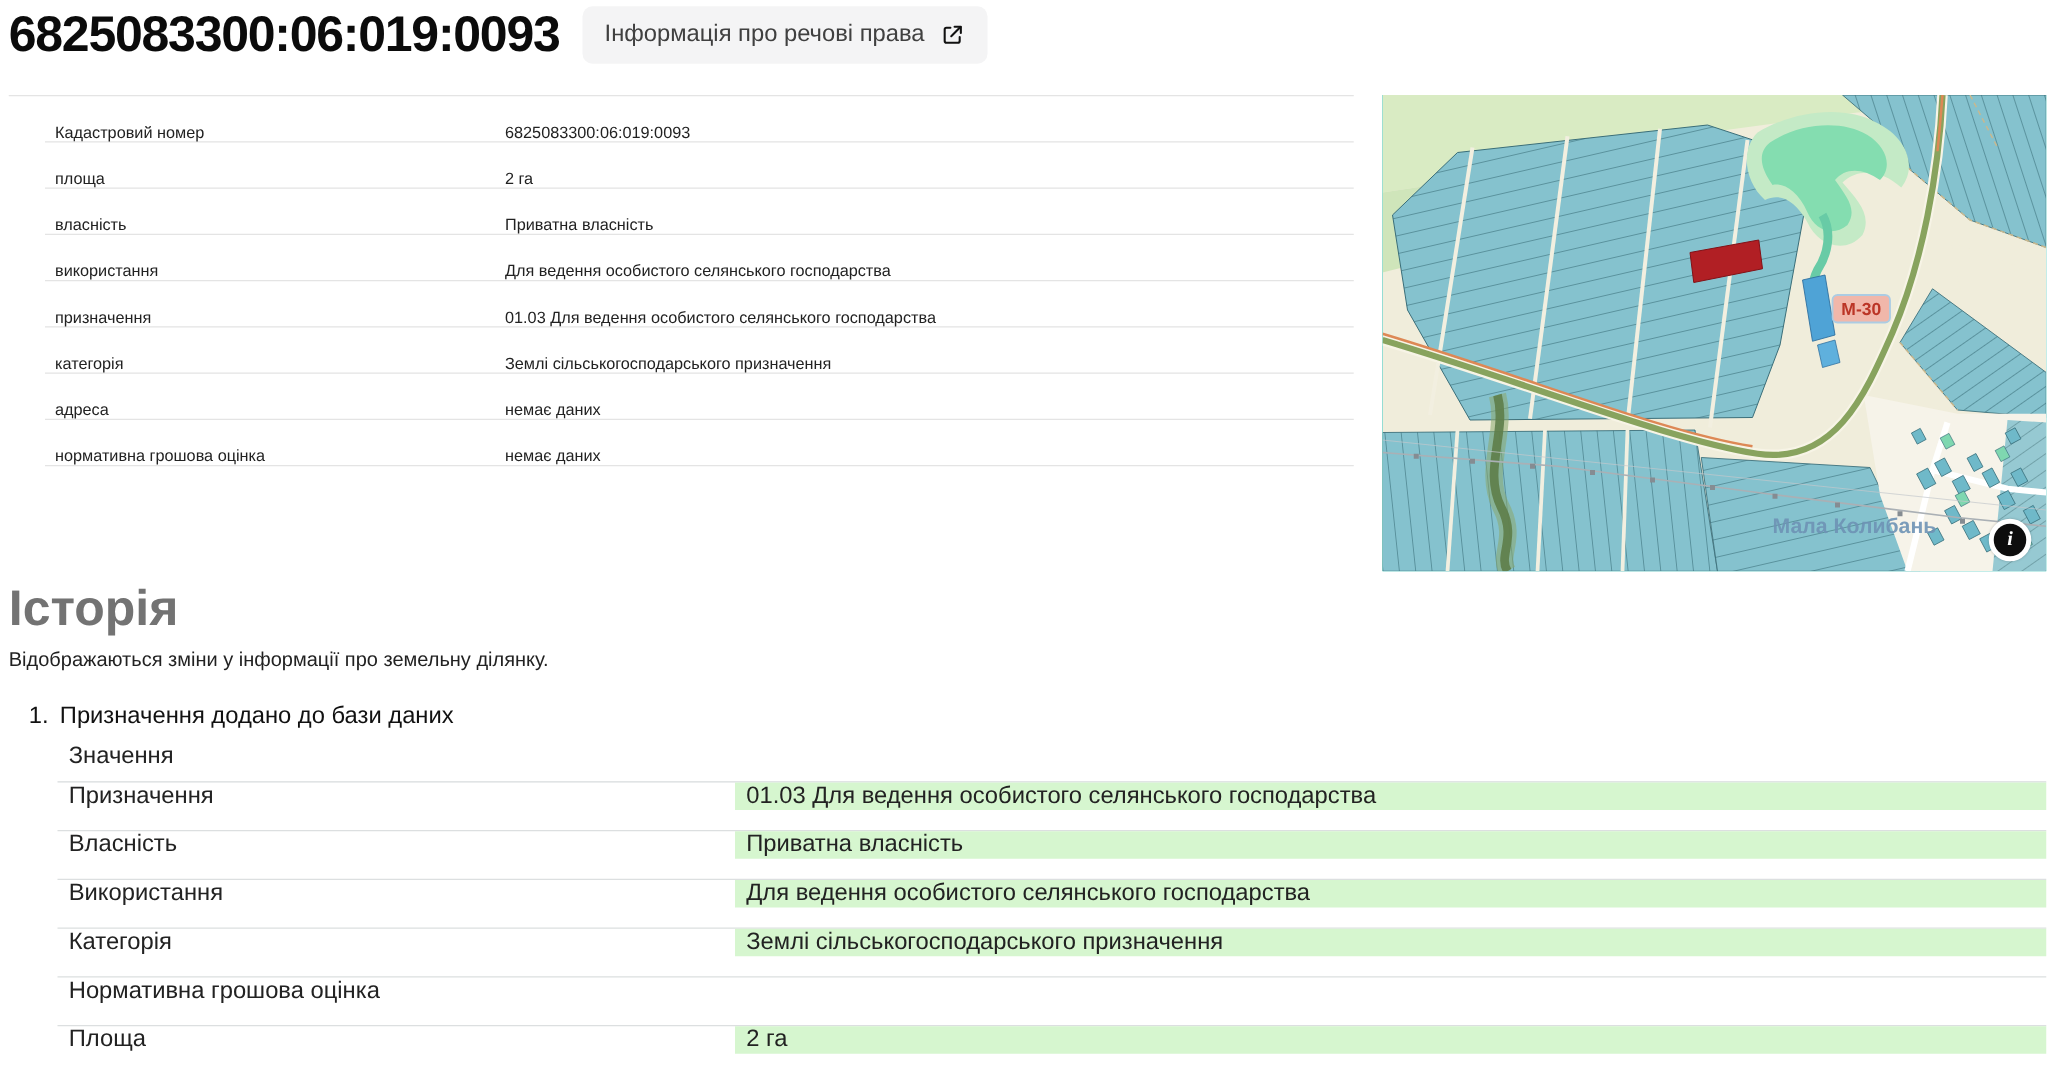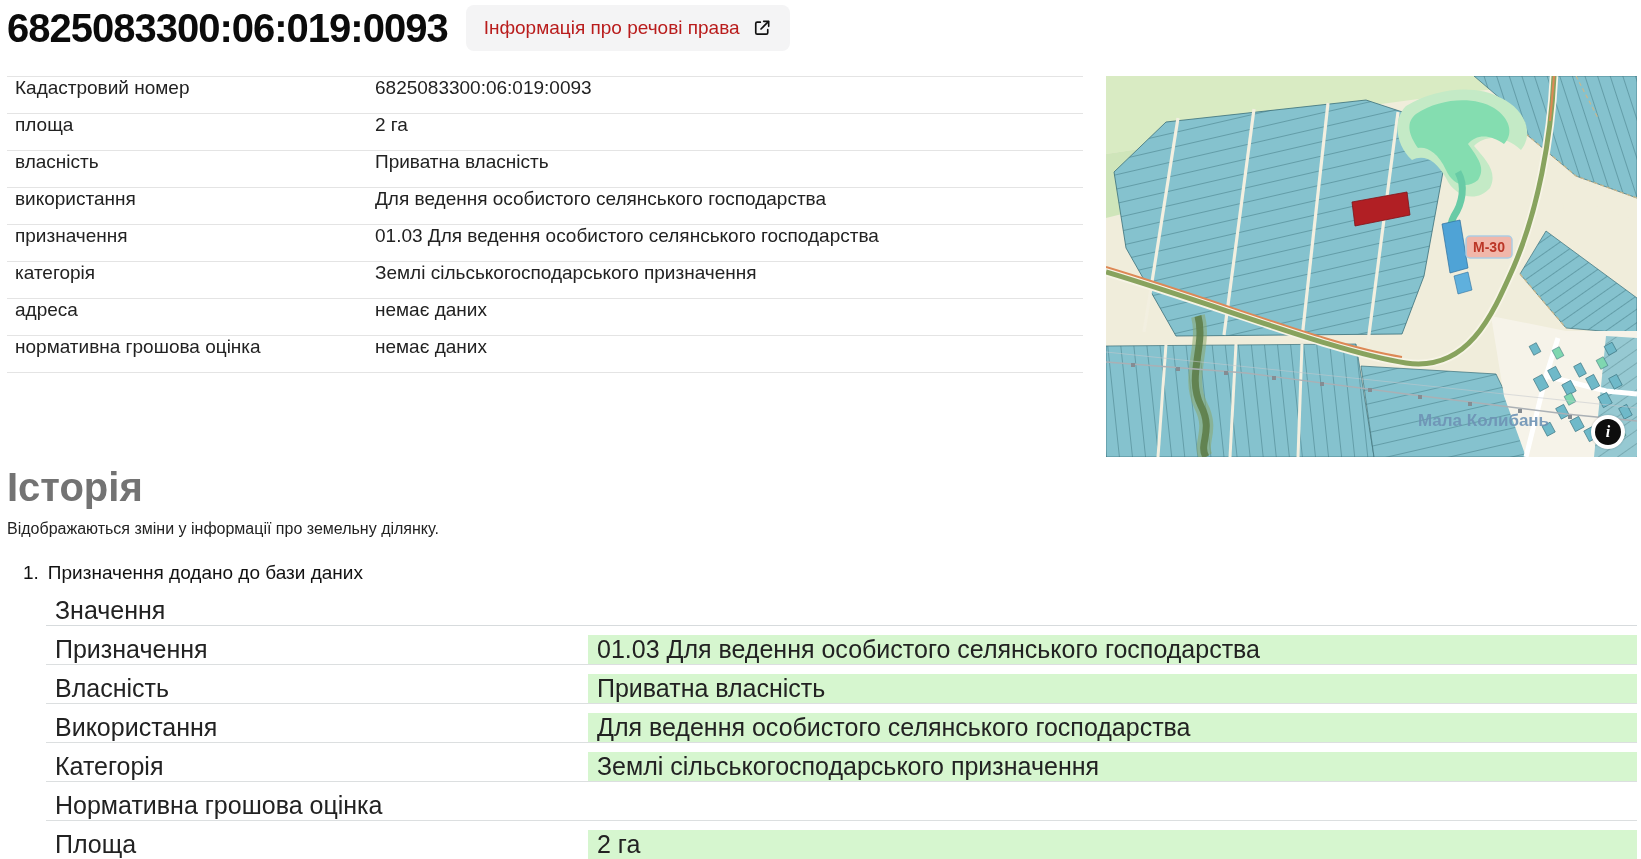--- a/index.html
+++ b/index.html
@@ -7,27 +7,27 @@
   body {
     width:1641px; height:859px; overflow:hidden;
     background:#ffffff; color:#222;
     font-family:"Liberation Sans", sans-serif;
   }
   .header { display:flex; align-items:center; gap:18px; padding:5px 0 0 7px; }
   .page-title { font-size:40px; font-weight:700; margin:0; color:#0b0b0b; letter-spacing:-1px; }
   .rights-btn {
     display:inline-flex; align-items:center; gap:12px;
     background:#f4f4f5; border:none; border-radius:8px;
-    padding:12px 18px; font-size:19px; font-family:inherit; color:#b91c1c; cursor:pointer;
+    padding:12px 18px; font-size:19px; font-family:inherit; color:#404040; cursor:pointer;
   }
   .rights-btn svg { display:block; }
 
   .content { display:flex; margin-top:25px; padding-left:7px; }
   .info-table { flex:1 1 auto; max-width:1076px; margin-right:22px; border-top:1px solid #e4e4e4; }
-  .info-row { display:flex; height:37px; align-items:flex-start; border-bottom:1px solid #e4e4e4; font-size:19px; }
+  .info-row { display:flex; height:37px; align-items:flex-end; border-bottom:1px solid #e4e4e4; font-size:13px;margin-left:29px; }
   .info-row .label { width:368px; flex:none; padding-left:8px; }
   .info-row .value { flex:1; }
 
   .map-wrap { width:531px; height:381px; flex:none; position:relative; margin-left:auto; margin-right:4px; background:#14b8a6; overflow:hidden; }
   .map-wrap svg { position:absolute; left:0; top:0; }
   .map-info-btn {
     position:absolute; right:12px; bottom:8px; width:34px; height:34px;
     border-radius:50%; background:#fff; border:none; padding:0; cursor:pointer;
     display:flex; align-items:center; justify-content:center;
     box-shadow:0 0 2px rgba(0,0,0,.25);
@@ -37,21 +37,21 @@
     display:flex; align-items:center; justify-content:center;
     font:italic 700 16px "Liberation Serif", serif;
   }
 
   .section-title { font-size:40px; font-weight:700; margin:8px 0 0 7px; color:#737373; }
   .section-desc { font-size:16px; margin:10px 0 0 7px; }
 
   .entry-head { display:flex; gap:9px; font-size:19px; margin:24px 0 0 23px; color:#111; }
 
   .hist-table { margin:10px 4px 0 46px; }
-  .hist-row { display:flex; align-items:flex-end; height:39px; border-bottom:1px solid #dcdfe0; font-size:25px; }
+  .hist-row { display:flex; align-items:flex-start; height:39px; border-bottom:1px solid #dcdfe0; font-size:19px; }
   .hist-row.header-row { height:32px; border-bottom:1px solid #d7dbdd; }
   .hist-row .h-label { width:542px; flex:none; display:flex; align-items:center; padding-left:9px; }
   .hist-row .h-value { flex:1 1 auto; display:flex; align-items:center; padding-left:9px; }
   .hist-row.hl .h-value { background:#d6f6cf; }
 </style>
 </head>
 <body>
 
 <div class="header">
   <h1 class="page-title">6825083300:06:019:0093</h1>

